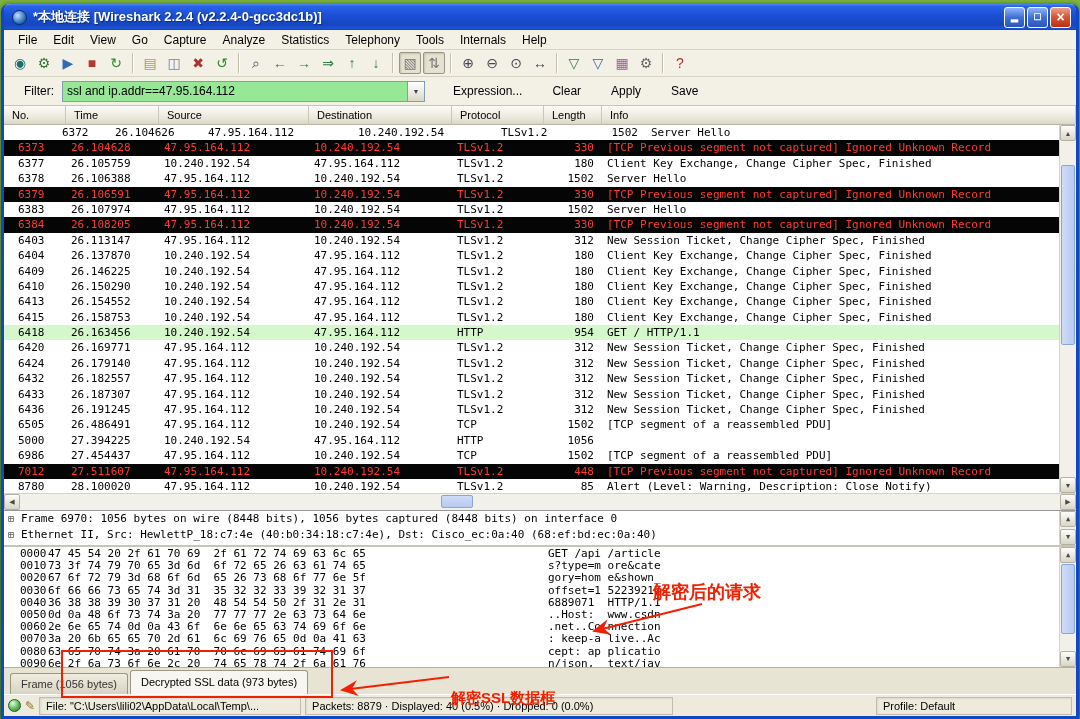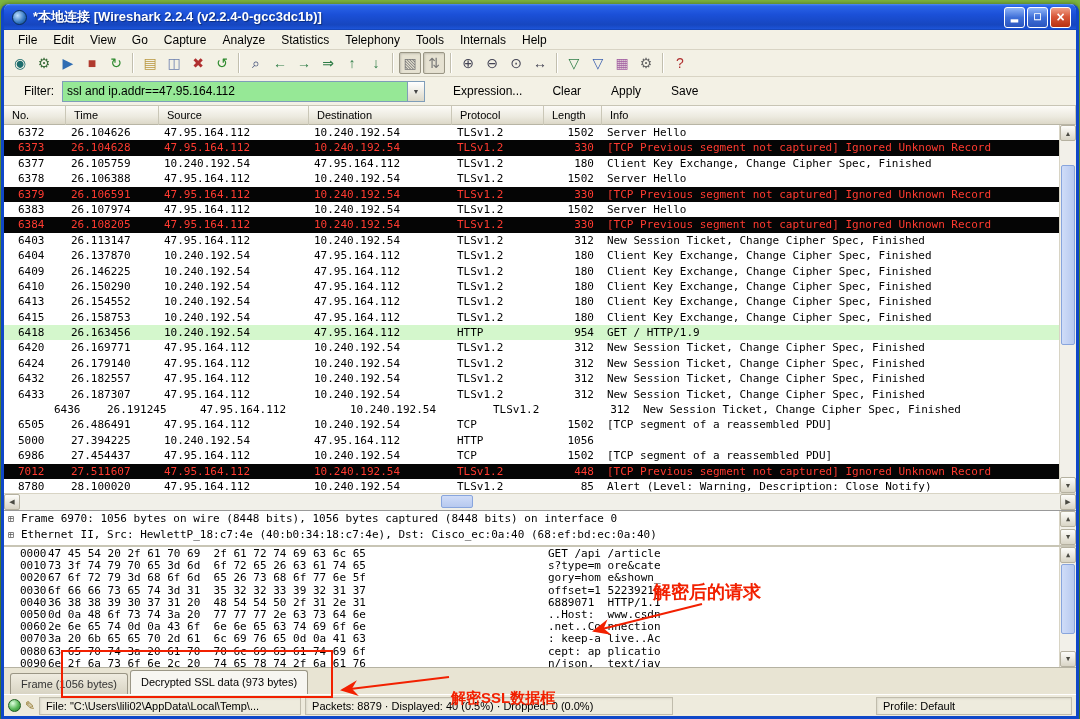--- a/index.html
+++ b/index.html
@@ -152,21 +152,21 @@
       <div class="hcell" style="width: 150px;">Source</div>
       <div class="hcell" style="width: 143px;">Destination</div>
       <div class="hcell" style="width: 92px;">Protocol</div>
       <div class="hcell" style="width: 58px;">Length</div>
       <div class="hcell grow">Info</div>
     </div>
 
   <div class="list-wrap">
     <div class="plist">
         <div class="prow plain">
-          <div class="cell c0" style="width: 62px;">6372</div>
+          <div class="cell c0" style="width: 62px; margin-left: 44px;">6372</div>
           <div class="cell c1" style="width: 93px;">26.104626</div>
           <div class="cell c2" style="width: 150px;">47.95.164.112</div>
           <div class="cell c3" style="width: 143px;">10.240.192.54</div>
           <div class="cell c4" style="width: 92px;">TLSv1.2</div>
           <div class="cell c5" style="width: 58px;">1502</div>
           <div class="cell c6 grow">Server Hello</div>
         </div>
         <div class="prow bad">
           <div class="cell c0" style="width: 62px;">6373</div>
           <div class="cell c1" style="width: 93px;">26.104628</div>
@@ -275,21 +275,21 @@
           <div class="cell c5" style="width: 58px;">180</div>
           <div class="cell c6 grow">Client Key Exchange, Change Cipher Spec, Finished</div>
         </div>
         <div class="prow http">
           <div class="cell c0" style="width: 62px;">6418</div>
           <div class="cell c1" style="width: 93px;">26.163456</div>
           <div class="cell c2" style="width: 150px;">10.240.192.54</div>
           <div class="cell c3" style="width: 143px;">47.95.164.112</div>
           <div class="cell c4" style="width: 92px;">HTTP</div>
           <div class="cell c5" style="width: 58px;">954</div>
-          <div class="cell c6 grow">GET / HTTP/1.9</div>
+          <div class="cell c6 grow">GET / HTTP/1.1</div>
         </div>
         <div class="prow plain">
           <div class="cell c0" style="width: 62px;">6420</div>
           <div class="cell c1" style="width: 93px;">26.169771</div>
           <div class="cell c2" style="width: 150px;">47.95.164.112</div>
           <div class="cell c3" style="width: 143px;">10.240.192.54</div>
           <div class="cell c4" style="width: 92px;">TLSv1.2</div>
           <div class="cell c5" style="width: 58px;">312</div>
           <div class="cell c6 grow">New Session Ticket, Change Cipher Spec, Finished</div>
         </div>
@@ -314,21 +314,21 @@
         <div class="prow plain">
           <div class="cell c0" style="width: 62px;">6433</div>
           <div class="cell c1" style="width: 93px;">26.187307</div>
           <div class="cell c2" style="width: 150px;">47.95.164.112</div>
           <div class="cell c3" style="width: 143px;">10.240.192.54</div>
           <div class="cell c4" style="width: 92px;">TLSv1.2</div>
           <div class="cell c5" style="width: 58px;">312</div>
           <div class="cell c6 grow">New Session Ticket, Change Cipher Spec, Finished</div>
         </div>
         <div class="prow plain">
-          <div class="cell c0" style="width: 62px; margin-left: 36px;">6436</div>
+          <div class="cell c0" style="width: 62px;">6436</div>
           <div class="cell c1" style="width: 93px;">26.191245</div>
           <div class="cell c2" style="width: 150px;">47.95.164.112</div>
           <div class="cell c3" style="width: 143px;">10.240.192.54</div>
           <div class="cell c4" style="width: 92px;">TLSv1.2</div>
           <div class="cell c5" style="width: 58px;">312</div>
           <div class="cell c6 grow">New Session Ticket, Change Cipher Spec, Finished</div>
         </div>
         <div class="prow plain">
           <div class="cell c0" style="width: 62px;">6505</div>
           <div class="cell c1" style="width: 93px;">26.486491</div>

